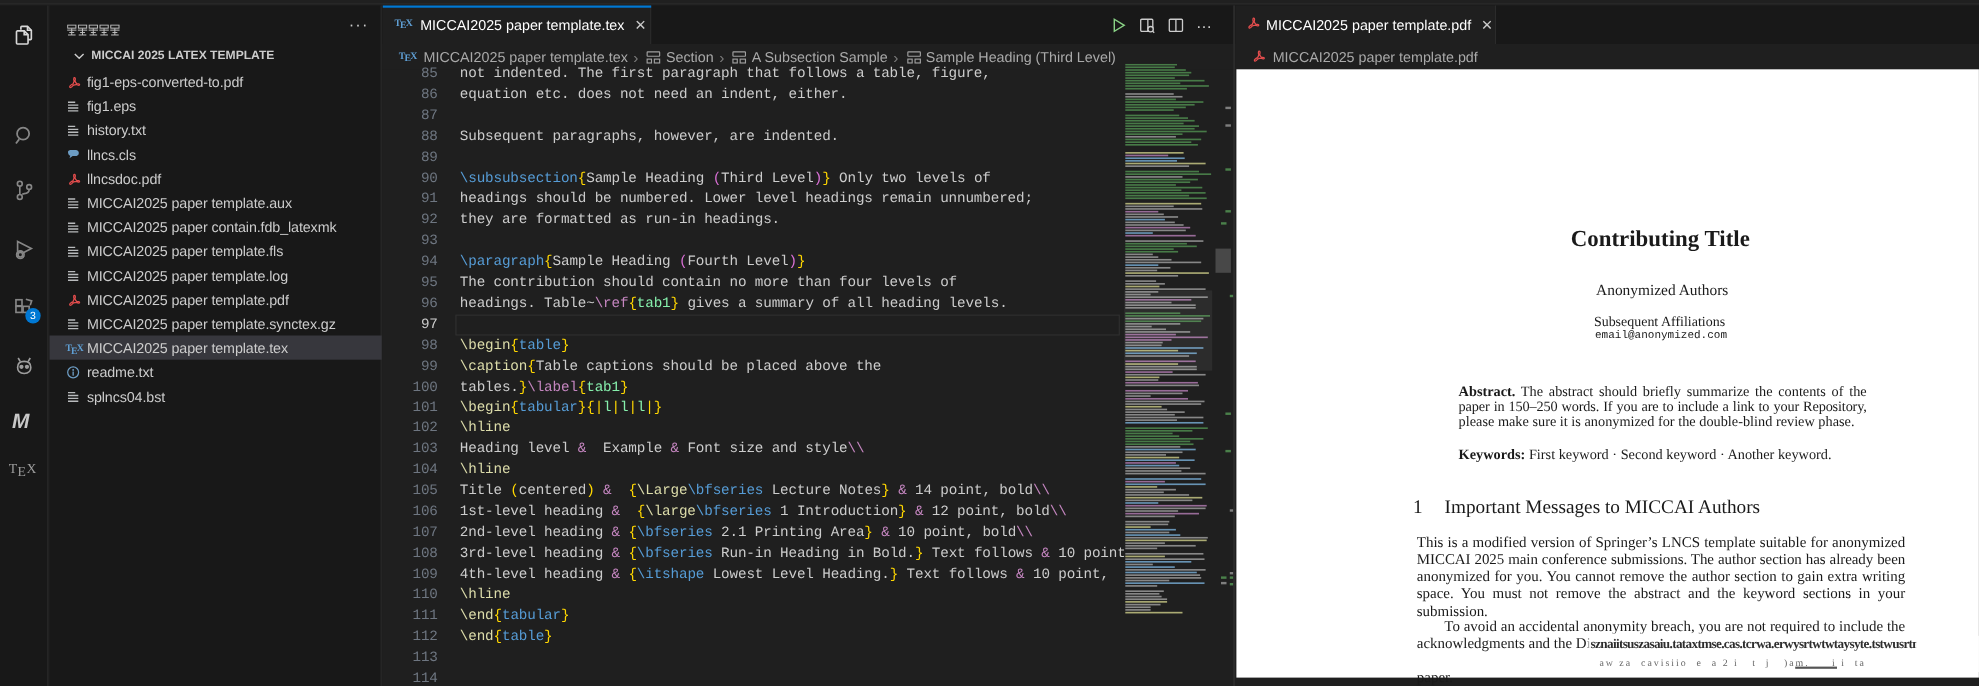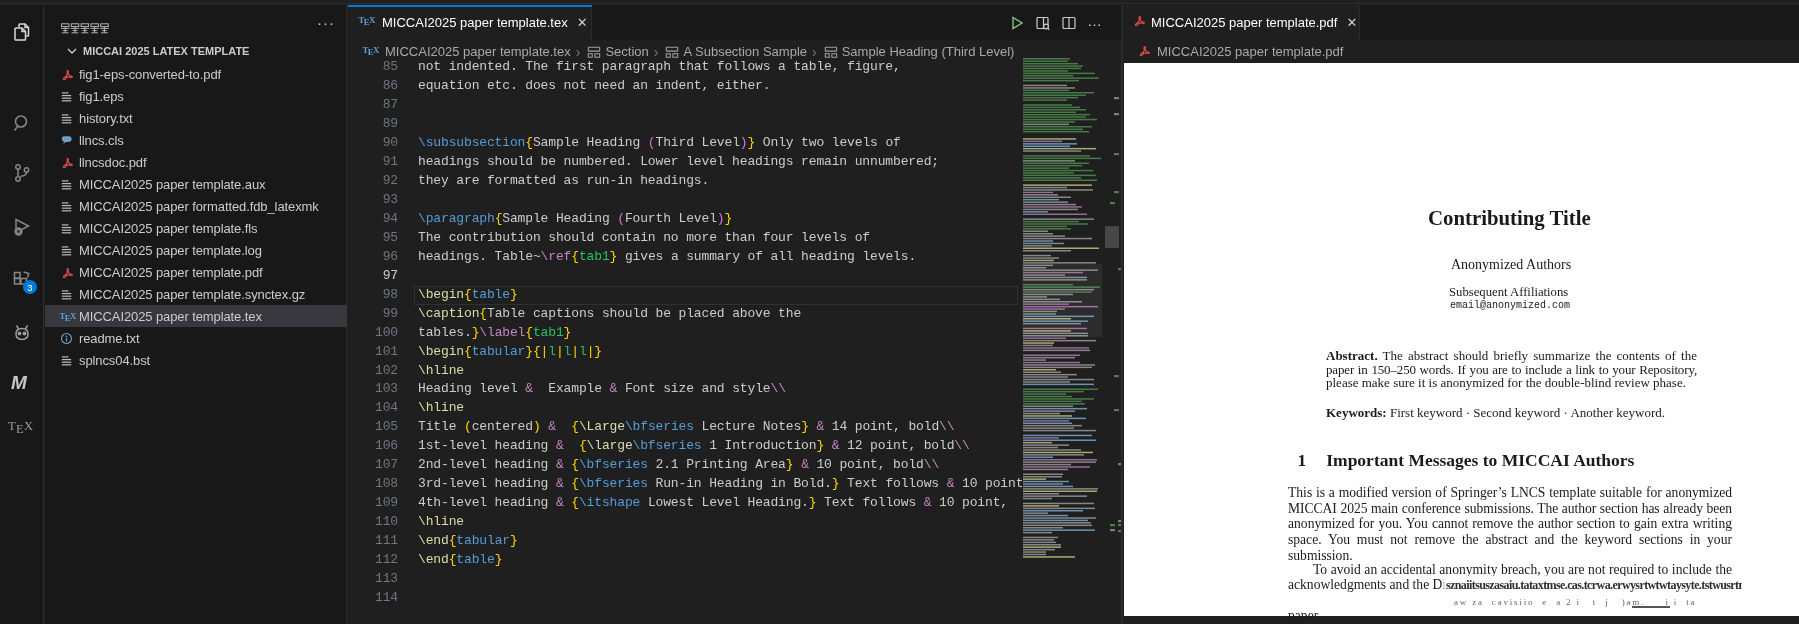--- a/index.html
+++ b/index.html
@@ -27,21 +27,21 @@
 .topline { position:absolute; top:0; height:2px; background:#0078d4; }
 .crumbs { position:absolute; top:35px; left:0; height:23px; width:100%; background:#1f1f1f; display:flex; align-items:center; color:#a9a9a9; font-size:13px; white-space:nowrap; }
 .crumbs .sep { color:#7a7a7a; padding:0 5px; font-size:14px; }
 #code { position:absolute; left:0; top:53px; width:674px; height:566px; overflow:hidden;
   font-family:"Liberation Mono", monospace; font-size:13px; letter-spacing:-0.14px; }
 .cl { height:18.97px; line-height:18.97px; white-space:pre; }
 .ln { display:inline-block; width:50px; text-align:right; color:#6e7681; }
 .ln.cur { color:#cccccc; }
 .ct { padding-left:20px; display:inline-block; }
 .w { color:#cccccc; } .b { color:#569cd6; } .k { color:#dcdcaa; }
-.p { color:#c586c0; } .g { color:#ffd700; } .o { color:#da70d6; } .lb { color:#22c55e; }
+.p { color:#c586c0; } .g { color:#ffd700; } .o { color:#da70d6; } .lb { color:#86efac; }
 #curline { position:absolute; left:66px; top:281px; width:604px; height:19px; border:1px solid #303030; }
 #minimap { position:absolute; left:674px; top:53px; width:104px; height:560px; }
 #mmslider { position:absolute; left:674px; top:259px; width:80px; height:73px; background:rgba(255,255,255,0.06); }
 #sbslider { position:absolute; left:757px; top:221px; width:14px; height:22px; background:rgba(121,121,121,0.45); }
 #pdfpage { position:absolute; left:1px; top:58px; width:675px; height:553px; background:#ffffff; color:#1a1a1a; }
 .serif { font-family:"Liberation Serif", serif; }
 .mono { font-family:"Liberation Mono", monospace; }
 .pline { position:absolute; white-space:nowrap; line-height:1.15; }
 </style></head>
 <body>
@@ -210,21 +210,21 @@
       </div>
 <div class="frow">
         <span class="fic"><svg width="15" height="15" viewBox="0 0 16 16">
             <g stroke="#b9bbbd" stroke-width="1.3">
               <line x1="3" y1="4.2" x2="10" y2="4.2"></line>
               <line x1="3" y1="7" x2="13" y2="7"></line>
               <line x1="3" y1="9.8" x2="13" y2="9.8"></line>
               <line x1="3" y1="12.6" x2="13" y2="12.6"></line>
             </g>
           </svg></span>
-        <span class="fnm">MICCAI2025 paper formatted.fdb_latexmk</span>
+        <span class="fnm">MICCAI2025 paper contain.fdb_latexmk</span>
       </div>
 <div class="frow">
         <span class="fic"><svg width="15" height="15" viewBox="0 0 16 16">
             <g stroke="#b9bbbd" stroke-width="1.3">
               <line x1="3" y1="4.2" x2="10" y2="4.2"></line>
               <line x1="3" y1="7" x2="13" y2="7"></line>
               <line x1="3" y1="9.8" x2="13" y2="9.8"></line>
               <line x1="3" y1="12.6" x2="13" y2="12.6"></line>
             </g>
           </svg></span>
@@ -349,20 +349,21 @@
           <rect x="9" y="10" width="5.5" height="4"></rect>
         </g>
       </svg>
       <span>Sample Heading (Third Level)</span>
   </div>
   <div id="curline"></div>
   <div id="code">
 <div class="cl"><span class="ln">85</span><span class="ct"><span class="w">not&nbsp;indented.&nbsp;The&nbsp;first&nbsp;paragraph&nbsp;that&nbsp;follows&nbsp;a&nbsp;table,&nbsp;figure,</span></span></div>
 <div class="cl"><span class="ln">86</span><span class="ct"><span class="w">equation&nbsp;etc.&nbsp;does&nbsp;not&nbsp;need&nbsp;an&nbsp;indent,&nbsp;either.</span></span></div>
 <div class="cl"><span class="ln">87</span><span class="ct"></span></div>
+<div class="cl"><span class="ln">88</span><span class="ct"><span class="w">Subsequent&nbsp;paragraphs,&nbsp;however,&nbsp;are&nbsp;indented.</span></span></div>
 <div class="cl"><span class="ln">89</span><span class="ct"></span></div>
 <div class="cl"><span class="ln">90</span><span class="ct"><span class="b">\subsubsection</span><span class="g">{</span><span class="w">Sample&nbsp;Heading&nbsp;</span><span class="o">(</span><span class="w">Third&nbsp;Level</span><span class="o">)</span><span class="g">}</span><span class="w">&nbsp;Only&nbsp;two&nbsp;levels&nbsp;of</span></span></div>
 <div class="cl"><span class="ln">91</span><span class="ct"><span class="w">headings&nbsp;should&nbsp;be&nbsp;numbered.&nbsp;Lower&nbsp;level&nbsp;headings&nbsp;remain&nbsp;unnumbered;</span></span></div>
 <div class="cl"><span class="ln">92</span><span class="ct"><span class="w">they&nbsp;are&nbsp;formatted&nbsp;as&nbsp;run-in&nbsp;headings.</span></span></div>
 <div class="cl"><span class="ln">93</span><span class="ct"></span></div>
 <div class="cl"><span class="ln">94</span><span class="ct"><span class="b">\paragraph</span><span class="g">{</span><span class="w">Sample&nbsp;Heading&nbsp;</span><span class="o">(</span><span class="w">Fourth&nbsp;Level</span><span class="o">)</span><span class="g">}</span></span></div>
 <div class="cl"><span class="ln">95</span><span class="ct"><span class="w">The&nbsp;contribution&nbsp;should&nbsp;contain&nbsp;no&nbsp;more&nbsp;than&nbsp;four&nbsp;levels&nbsp;of</span></span></div>
 <div class="cl"><span class="ln">96</span><span class="ct"><span class="w">headings.&nbsp;Table~</span><span class="p">\ref</span><span class="g">{</span><span class="lb">tab1</span><span class="g">}</span><span class="w">&nbsp;gives&nbsp;a&nbsp;summary&nbsp;of&nbsp;all&nbsp;heading&nbsp;levels.</span></span></div>
 <div class="cl"><span class="ln cur">97</span><span class="ct"></span></div>
 <div class="cl"><span class="ln">98</span><span class="ct"><span class="k">\begin</span><span class="g">{</span><span class="b">table</span><span class="g">}</span></span></div>
@@ -612,21 +613,21 @@
   </div>
   <div id="pdfpage">
     <div class="pline serif" style="left:304px; top:142.5px; font-size:20.8px; font-weight:bold;">Contributing Title</div>
     <div class="pline serif" style="left:327px; top:193.5px; font-size:14px;">Anonymized Authors</div>
     <div class="pline serif" style="left:325px; top:222.4px; font-size:12.7px;">Subsequent Affiliations</div>
     <div class="pline mono" style="left:326px; top:236.6px; font-size:10px;">email@anonymized.com</div>
     <div class="pline serif" style="left:202px; top:286.4px; font-size:13px; width:371px; text-align:justify; text-align-last:justify; white-space:normal;"><b>Abstract.</b> The abstract should briefly summarize the contents of the</div>
     <div class="pline serif" style="left:202px; top:299.9px; font-size:13px; width:371px; text-align:justify; text-align-last:justify; white-space:normal; letter-spacing:-0.15px;">paper in 150–250 words. If you are to include a link to your Repository,</div>
     <div class="pline serif" style="left:202px; top:313.4px; font-size:13px;">please make sure it is anonymized for the double-blind review phase.</div>
     <div class="pline serif" style="left:202px; top:343.4px; font-size:13px;"><b>Keywords:</b> First keyword · Second keyword · Another keyword.</div>
-    <div class="pline serif" style="left:160.5px; top:387.4px; font-size:17.5px; font-weight:bold;margin-left:13px;">1<span style="display:inline-block; width:20px;"></span>Important Messages to MICCAI Authors</div>
+    <div class="pline serif" style="left:160.5px; top:387.4px; font-size:17.5px; font-weight:normal;">1<span style="display:inline-block; width:20px;"></span>Important Messages to MICCAI Authors</div>
     <div class="pline serif" style="left:164px; top:421.9px; font-size:13.6px; width:444px; text-align:justify; text-align-last:justify; white-space:normal;">This is a modified version of Springer’s LNCS template suitable for anonymized</div>
     <div class="pline serif" style="left:164px; top:437.6px; font-size:13.6px; width:444px; text-align:justify; text-align-last:justify; white-space:normal; letter-spacing:-0.05px;">MICCAI 2025 main conference submissions. The author section has already been</div>
     <div class="pline serif" style="left:164px; top:453.4px; font-size:13.6px; width:444px; text-align:justify; text-align-last:justify; white-space:normal;">anonymized for you. You cannot remove the author section to gain extra writing</div>
     <div class="pline serif" style="left:164px; top:469.1px; font-size:13.6px; width:444px; text-align:justify; text-align-last:justify; white-space:normal;">space. You must not remove the abstract and the keyword sections in your</div>
     <div class="pline serif" style="left:164px; top:484.9px; font-size:13.6px;">submission.</div>
     <div class="pline serif" style="left:189px; top:499.4px; font-size:13.6px; width:419px; text-align:justify; text-align-last:justify; white-space:normal; height:13.4px; overflow:hidden;">To avoid an accidental anonymity breach, you are not required to include the</div>
     <div class="pline serif" style="left:164px; top:513.9px; font-size:13.6px;text-align:right;">acknowledgments and the Di</div>
     <div class="pline serif" style="left:164px; top:561px; font-size:13.6px;margin-top:36px;">phase. If your paper is accep</div>
     <div class="pline serif" style="left:164px; top:544.9px; font-size:13.6px;text-align:right;">paper.</div>
     <div style="position:absolute; left:320px; top:515px; width:424px; height:33px; background:rgba(255,255,255,0.85);"></div>

